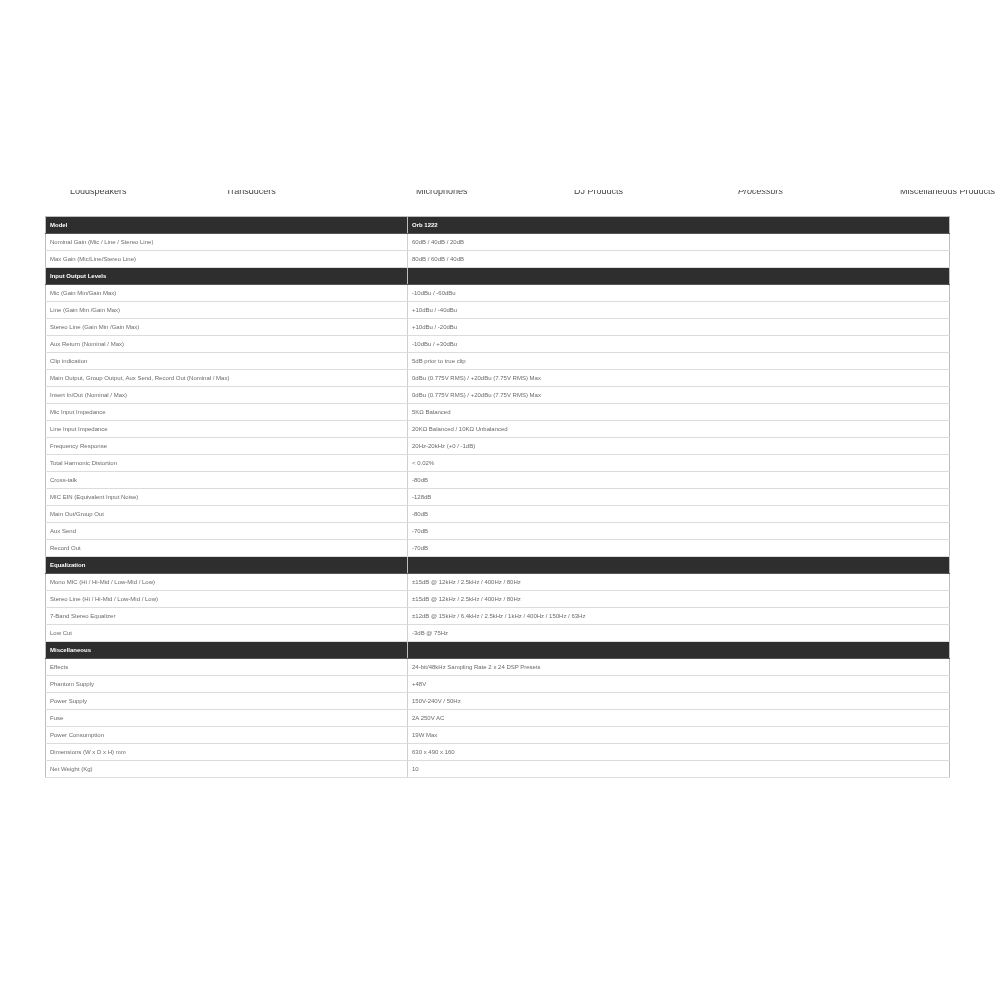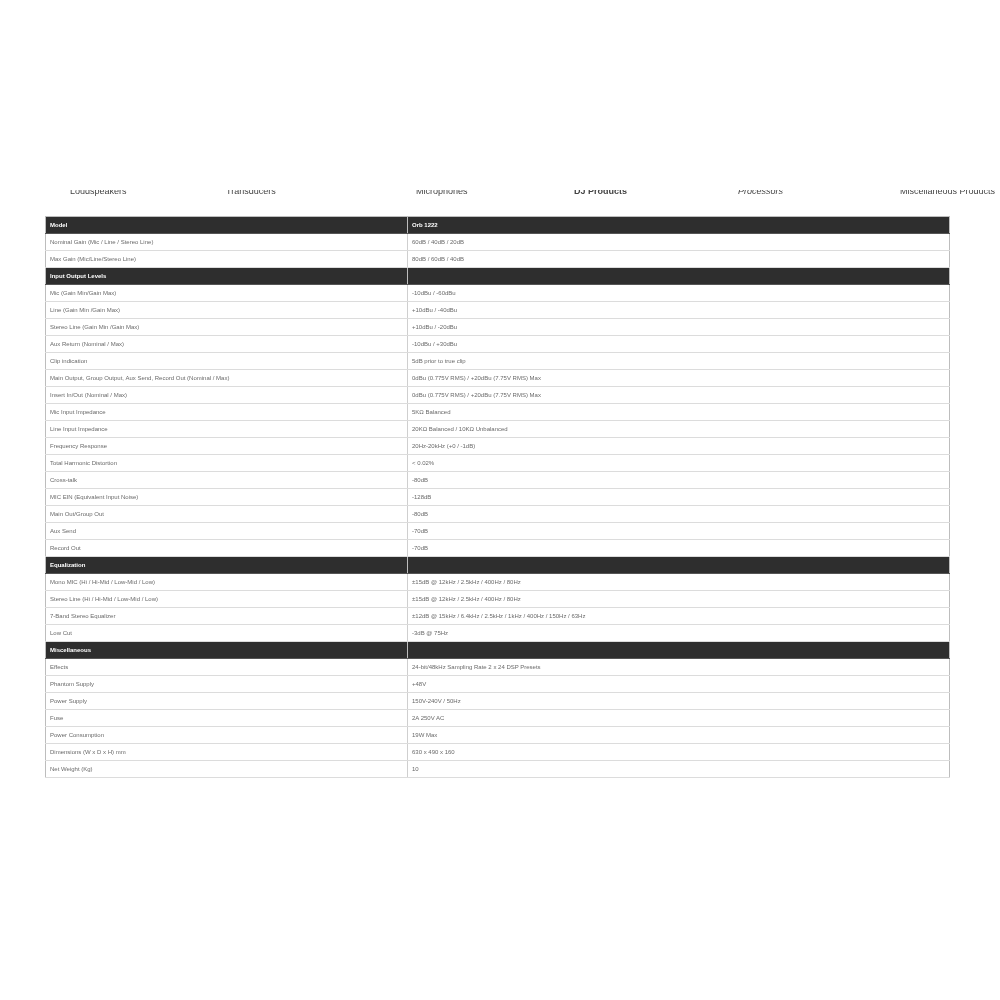--- a/index.html
+++ b/index.html
@@ -18,21 +18,21 @@
                            border-bottom:1px solid #555; }
   .spec-table tr.head td.k { border-right:1px solid #bdbdbd; }
 </style>
 </head>
 <body>
 
 <div class="nav" id="nav">
     <a class="nav-item" style="left: 70px; text-align: right;">Loudspeakers</a>
     <a class="nav-item" style="left: 226px;">Transducers</a>
     <a class="nav-item" style="left: 390px; margin-left: 26px;">Microphones</a>
-    <a class="nav-item" style="left: 574px; font-weight: bold;">DJ Products</a>
+    <a class="nav-item" style="left: 574px;">DJ Products</a>
     <a class="nav-item" style="left: 738px; font-style: italic;">Processors</a>
     <a class="nav-item" style="left: 900px;">Miscellaneous Products</a>
   </div>
 
 <table class="spec-table">
   <tbody id="spec-body">
       <tr class="head">
         <td class="k">Model</td>
         <td class="v">Orb 1222</td>
       </tr>

